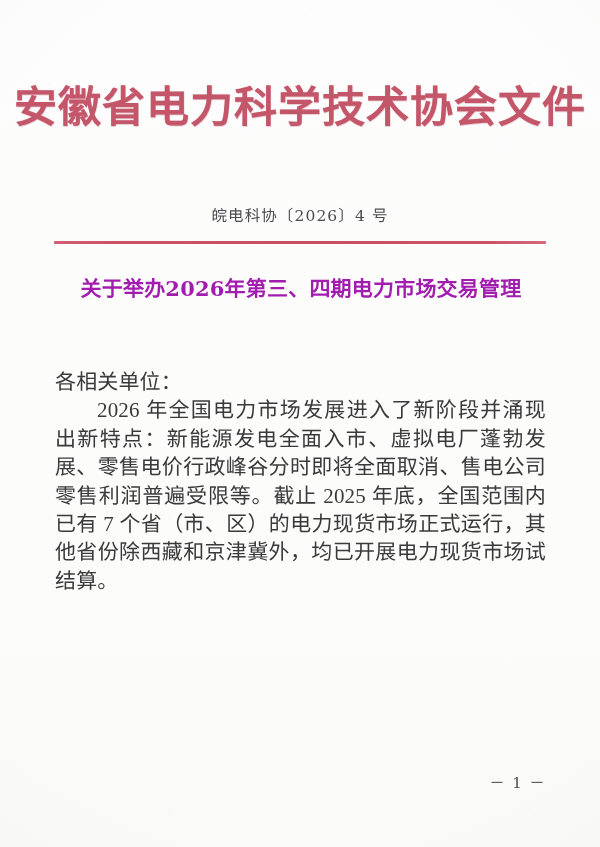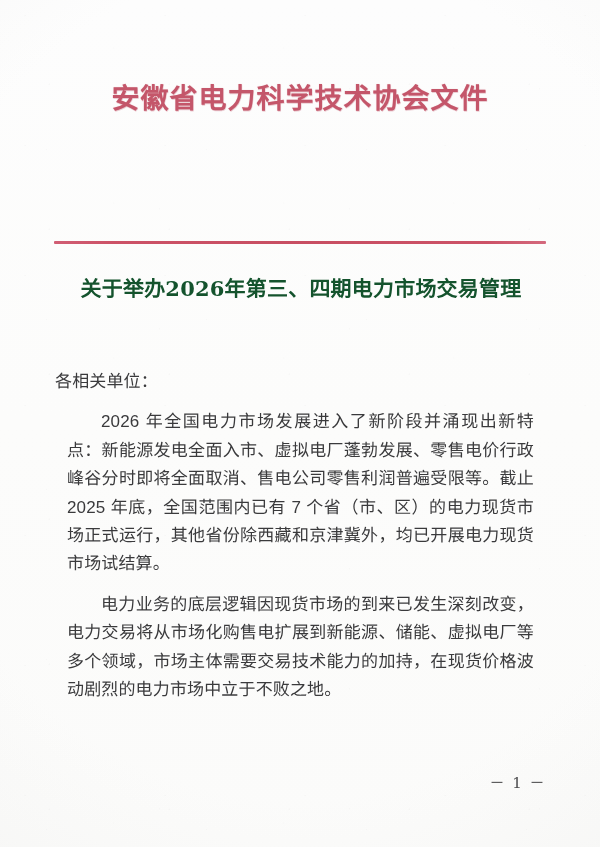--- a/index.html
+++ b/index.html
@@ -38,21 +38,21 @@
   .masthead {
     position: absolute;
     top: 82px;
     left: 0;
     right: 0;
     text-align: center;
   }
 
   .masthead-title {
     font-family: "DejaVu Serif", "Liberation Serif", serif;
-    font-size: 28px;
+    font-size: 43px;
     font-weight: 700;
     letter-spacing: 1px;
     line-height: 1.18;
     color: #c4566a;
     text-shadow:
       0 0 1px rgba(196,86,106,0.35),
       0.5px 0.5px 0 rgba(180,70,92,0.22);
     white-space: nowrap;
   }
 
@@ -85,52 +85,52 @@
   
   .doc-title {
     position: absolute;
     top: 272px;
     left: 55px;
     width: 492px;
     text-align: center;
     font-size: 21px;
     font-weight: 700;
     line-height: 34px;
-    color: #14532d;
+    color: #a21caf;
     letter-spacing: 0.2px;
     font-family: "DejaVu Serif", "Liberation Serif", serif;
   }
 
   .doc-title-line {
     display: block;
     white-space: nowrap;
   }
 
   
   .body-block {
     position: absolute;
     top: 368px;
     left: 55px;
     width: 491px;
-    font-size: 17px;
+    font-size: 21px;
     line-height: 28.4px;
     color: #3a3a3c;
     letter-spacing: 0.15px;
     text-align: justify;
     text-justify: inter-ideograph;
-    font-family: Liberation Sans, sans-serif;
+    font-family: Liberation Serif, serif;
   }
 
   .salutation {
     margin: 0 0 0 0;
     text-indent: 0;
   }
 
   .body-para {
-    margin: 12px;
+    margin: 0;
     text-indent: 2em;
   }
 
   
   .page-footer {
     position: absolute;
     top: 771px;
     left: 55px;
     width: 491px;
     text-align: right;
@@ -159,30 +159,30 @@
 <body>
 
 <div class="scan-page"></div>
 
 <div class="page-inner">
 
   <div class="masthead">
     <div class="masthead-title">安徽省电力科学技术协会文件</div>
   </div>
 
+  <div class="doc-number">皖电科协〔2026〕4 号</div>
 
   <div class="red-rule"></div>
 
   <div class="doc-title">
     <span class="doc-title-line">关于举办2026年第三、四期电力市场交易管理</span>
   </div>
 
   <div class="body-block">
     <p class="salutation">各相关单位：</p>
     <p class="body-para">2026 年全国电力市场发展进入了新阶段并涌现出新特点：新能源发电全面入市、虚拟电厂蓬勃发展、零售电价行政峰谷分时即将全面取消、售电公司零售利润普遍受限等。截止 2025 年底，全国范围内已有 7 个省（市、区）的电力现货市场正式运行，其他省份除西藏和京津冀外，均已开展电力现货市场试结算。</p>
-    <p class="body-para">电力业务的底层逻辑因现货市场的到来已发生深刻改变，电力交易将从市场化购售电扩展到新能源、储能、虚拟电厂等多个领域，市场主体需要交易技术能力的加持，在现货价格波动剧烈的电力市场中立于不败之地。</p>
   </div>
 
   <div class="page-footer">－ 1 －</div>
 
 </div>
 
 <div class="speckle"></div>
 
 </body></html>

